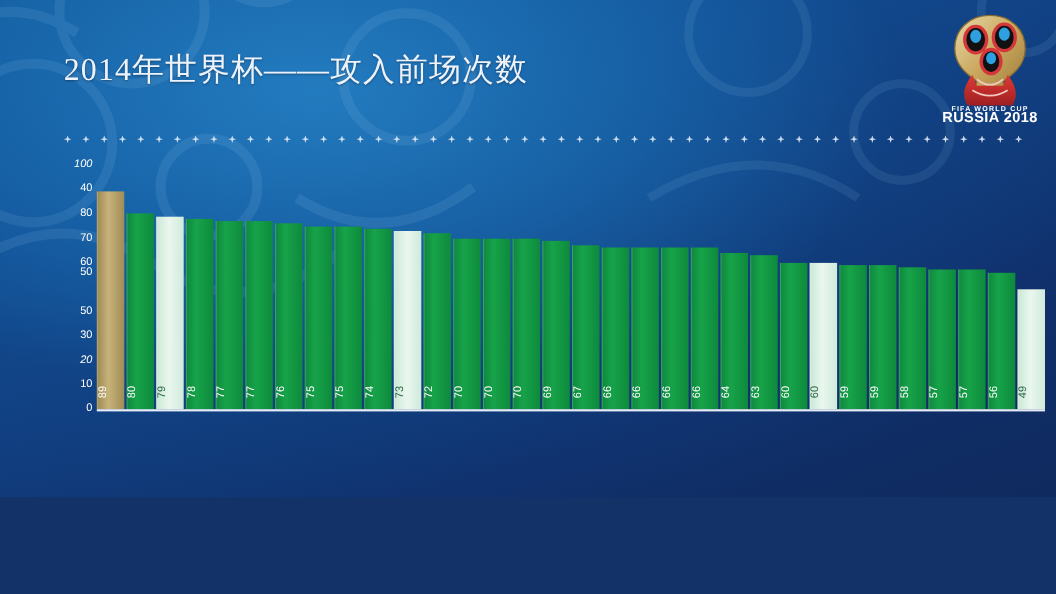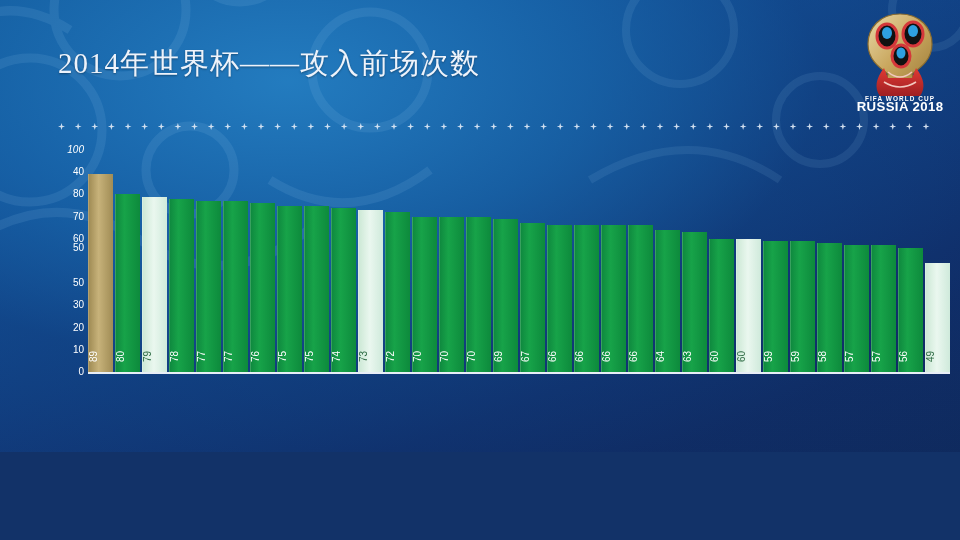--- a/index.html
+++ b/index.html
@@ -233,21 +233,21 @@
   <div id="chart">
     <div id="y-axis">
         <div class="ytick" style="top: 0px; font-style: italic;">100</div>
         <div class="ytick" style="top: 22.2px;">40</div>
         <div class="ytick" style="top: 44.4px;">80</div>
         <div class="ytick" style="top: 66.6px;">70</div>
         <div class="ytick" style="top: 88.8px;">60</div>
         <div class="ytick" style="top: 98px;">50</div>
         <div class="ytick" style="top: 133.2px;">50</div>
         <div class="ytick" style="top: 155.4px;">30</div>
-        <div class="ytick" style="top: 177.6px;">20</div>
+        <div class="ytick" style="top: 177.6px; font-style: italic;">20</div>
         <div class="ytick" style="top: 199.8px;">10</div>
         <div class="ytick" style="top: 222px;">0</div>
       </div>
     <div id="plot">
         <div class="bar-col">
           <div class="bar gold" style="height: 197.58px;">
             <div class="val">89</div>
           </div>
         </div>
         <div class="bar-col">

